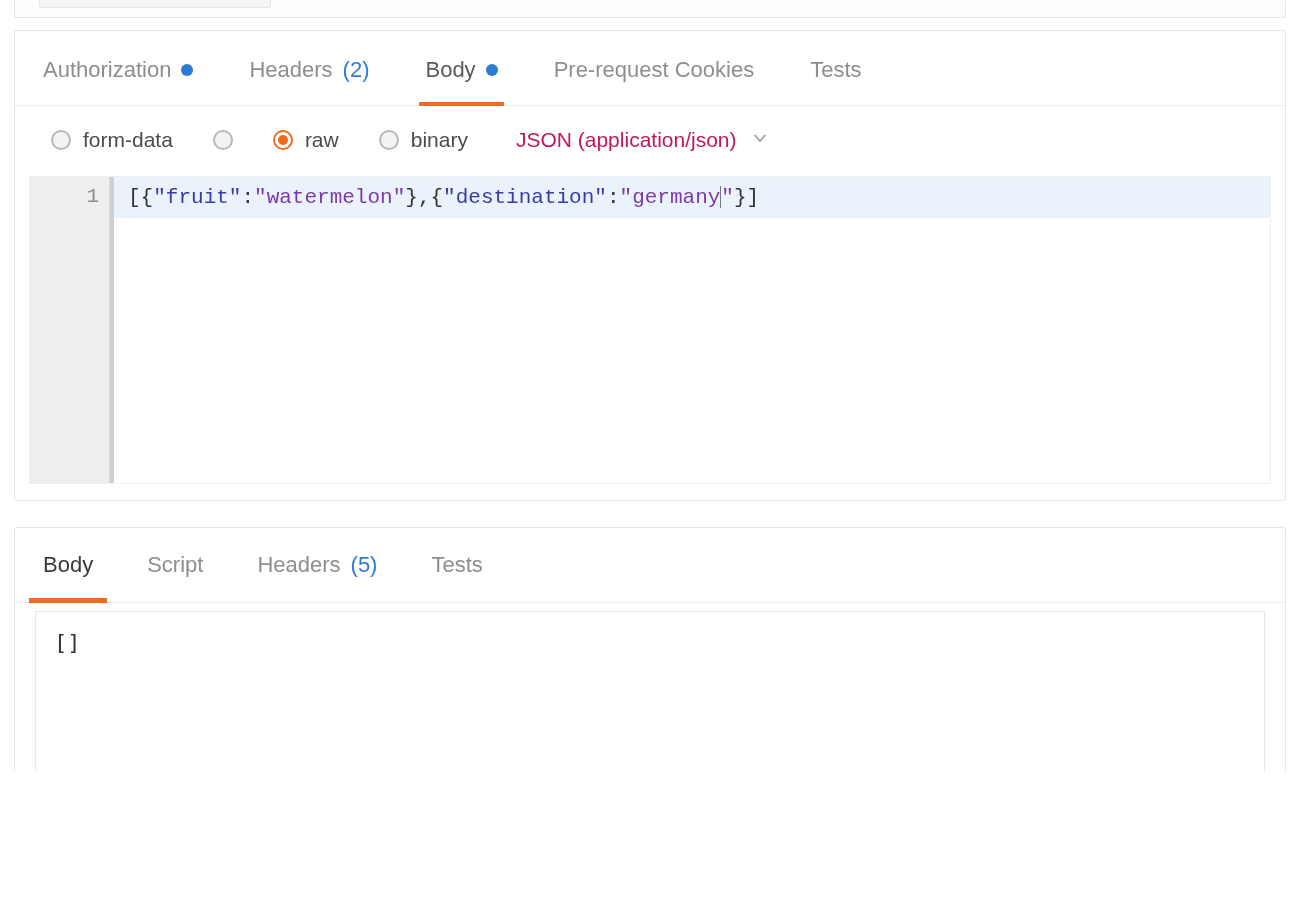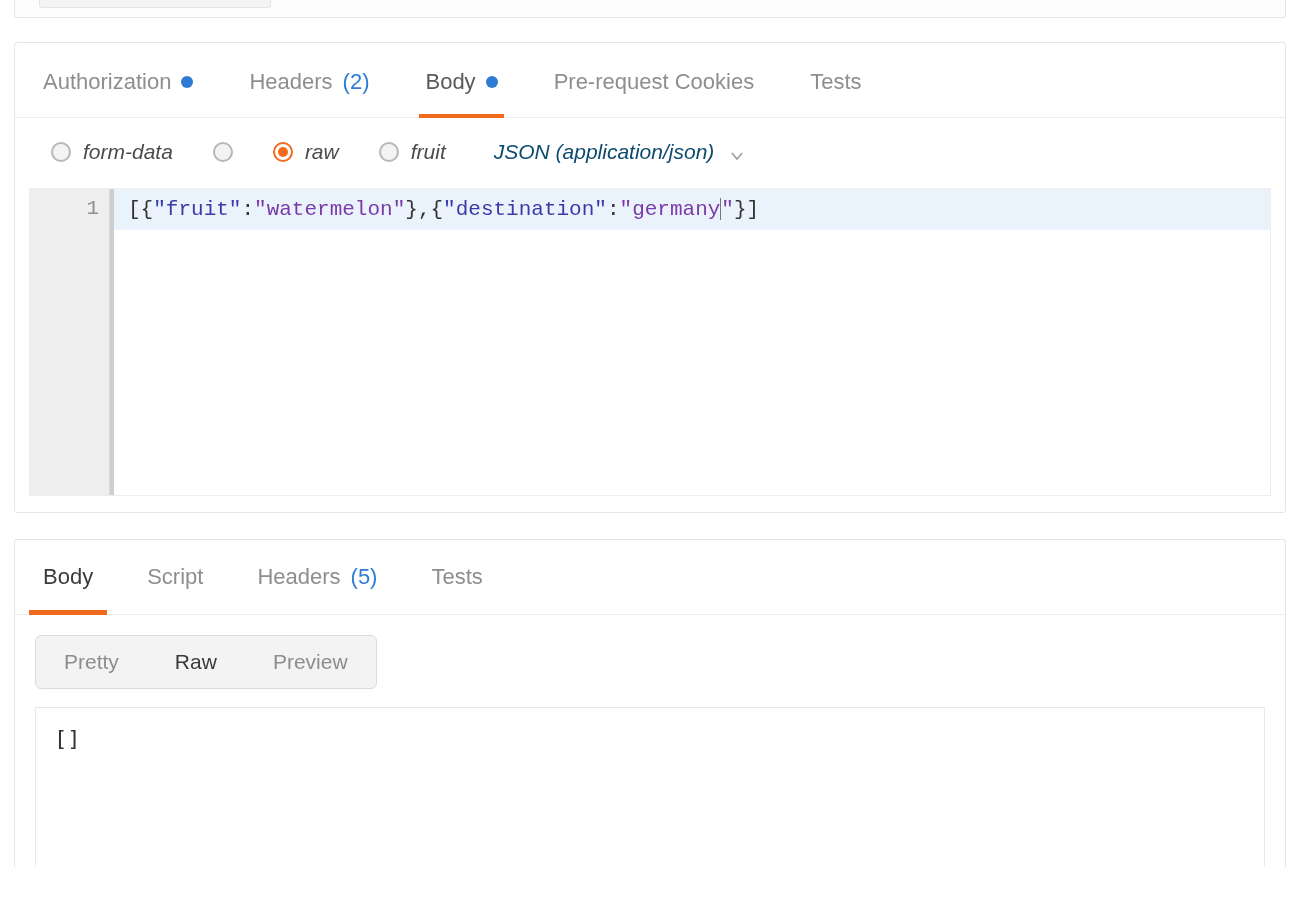--- a/index.html
+++ b/index.html
@@ -5,21 +5,21 @@
   * { box-sizing: border-box; margin: 0; padding: 0; }
   body {
     font-family: -apple-system, BlinkMacSystemFont, "Segoe UI", Helvetica, Arial, sans-serif;
     background: #ffffff;
     color: #333;
     font-size: 20px;
   }
   .panel {
     border: 1px solid #e6e6e6;
     border-radius: 3px;
-    margin: 24px 14px 12px 14px;
+    margin: 12px 14px 12px 14px;
     background: #fff;
   }
   .top-stub {
     height: 18px;
     margin: 0 14px 0 14px;
     border-left: 1px solid #e6e6e6;
     border-right: 1px solid #e6e6e6;
     border-bottom: 1px solid #e6e6e6;
     border-radius: 0 0 3px 3px;
     background: #fdfdfd;
@@ -71,42 +71,41 @@
   }
 
   
   .body-type-row {
     display: flex;
     align-items: center;
     gap: 40px;
     padding: 22px 36px 18px 36px;
     font-size: 21px;
     color: #4b4b4b;
-    font-style: italic;
   }
   .radio {
     display: flex; align-items: center; gap: 12px;
     cursor: pointer;
   }
   .radio-circle {
     width: 20px; height: 20px; border-radius: 50%;
     border: 2px solid #b7b7b7;
     display: inline-flex; align-items: center; justify-content: center;
     background: #f3f3f3;
   }
   .radio.selected .radio-circle {
     border-color: #f26b1d;
     background: #fff;
   }
   .radio.selected .radio-circle::after {
     content:""; width:10px; height:10px; border-radius:50%; background:#f26b1d;
   }
   .content-type {
-    color: #0c4a6e;
-    display: flex; align-items: flex-end; gap: 14px;
+    color: #be185d;
+    display: flex; align-items: flex-start; gap: 14px;
     cursor: pointer;
     margin-left: 8px;
   }
   .chev { width: 18px; height: 18px; }
   .chev svg { stroke:#9d9d9d; stroke-width:2.2; fill:none; }
 
   
   .editor {
     display: flex;
     margin: 6px 14px 16px 14px;
@@ -226,21 +225,21 @@
     </div>
     <div class="radio">
       <span class="radio-circle"></span>
     </div>
     <div class="radio selected">
       <span class="radio-circle"></span>
       <span>raw</span>
     </div>
     <div class="radio">
       <span class="radio-circle"></span>
-      <span>fruit</span>
+      <span>binary</span>
     </div>
     <div class="content-type">
       <span>JSON (application/json)</span>
       <span class="chev">
         <svg viewBox="0 0 24 24">
             <polyline points="5 8 12 16 19 8"></polyline>
           </svg>
       </span>
     </div>
   </div>
@@ -267,23 +266,16 @@
     </div>
     <div class="resp-tab">
       <span>Headers</span>
       <span class="count">(5)</span>
     </div>
     <div class="resp-tab">
       <span>Tests</span>
     </div>
   </div>
 
-  <div class="resp-toolbar">
-    <div class="seg">
-      <div class="seg-btn">Pretty</div>
-      <div class="seg-btn active">Raw</div>
-      <div class="seg-btn">Preview</div>
-    </div>
-  </div>
 
   <div class="resp-body">[]</div>
 
 </div>
 
 </body></html>

